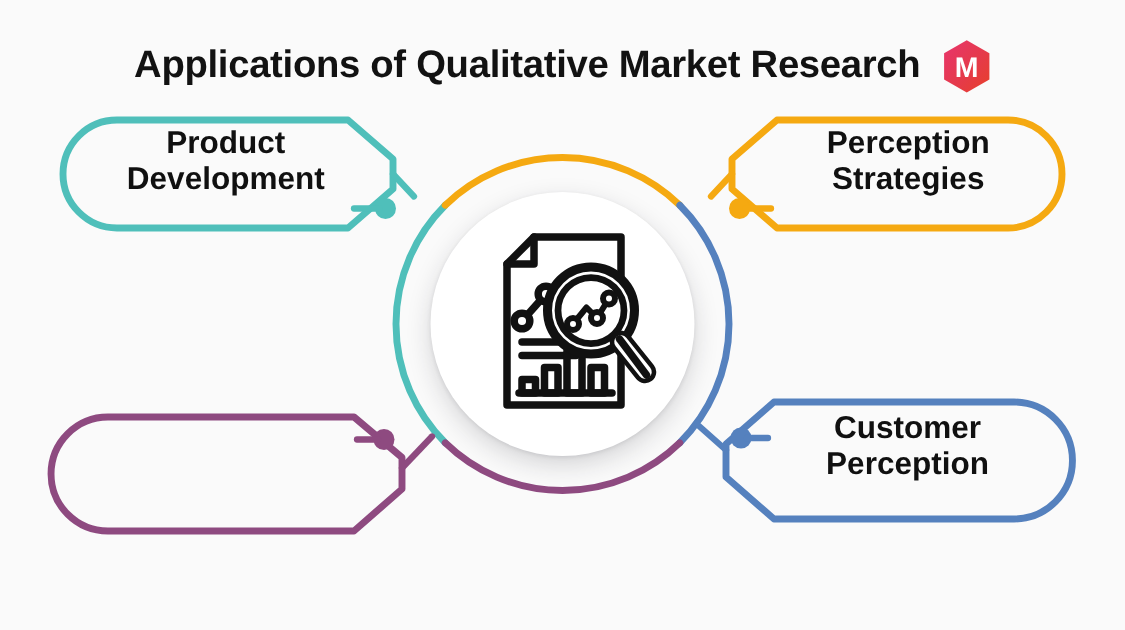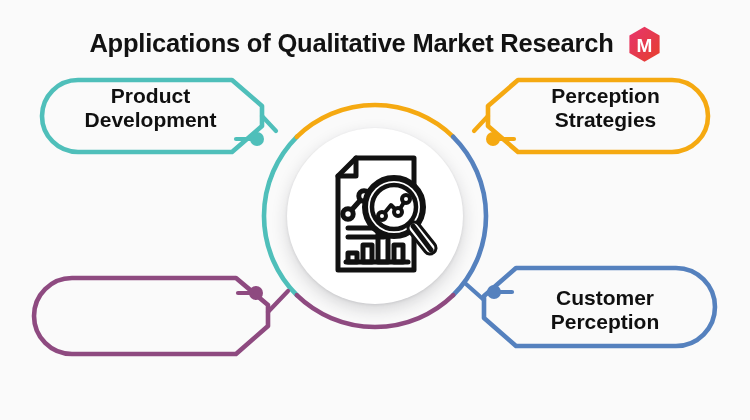--- a/index.html
+++ b/index.html
@@ -74,21 +74,21 @@
   #label-product-development {
     left: 48px;  top: 84px;  width: 205px;
   }
   #label-marketing-strategies {
     left: 503px; top: 84px;  width: 205px;
   }
   #label-segmentation {
     left: 42px;  top: 302px; width: 215px;
   }
   #label-customer-perception {
-    left: 500px; top: 286px; width: 210px;
+    left: 500px; top: 274px; width: 210px;
   }
 
   
   #center-emblem {
     position: absolute;
     left: 287px;
     top: 128px;
     width: 176px;
     height: 176px;
     border-radius: 50%;

